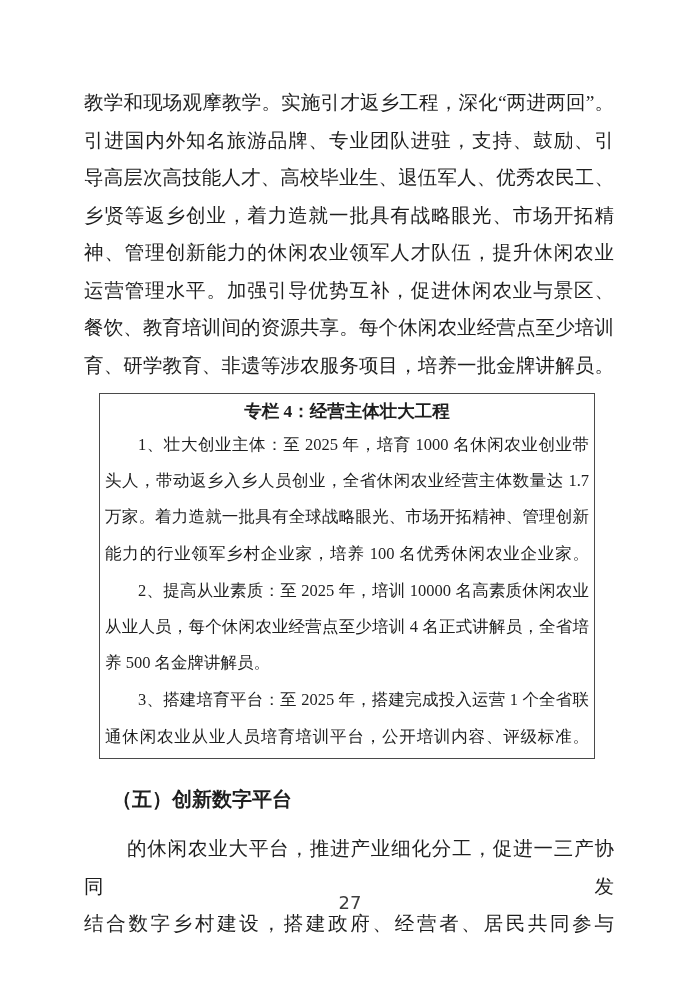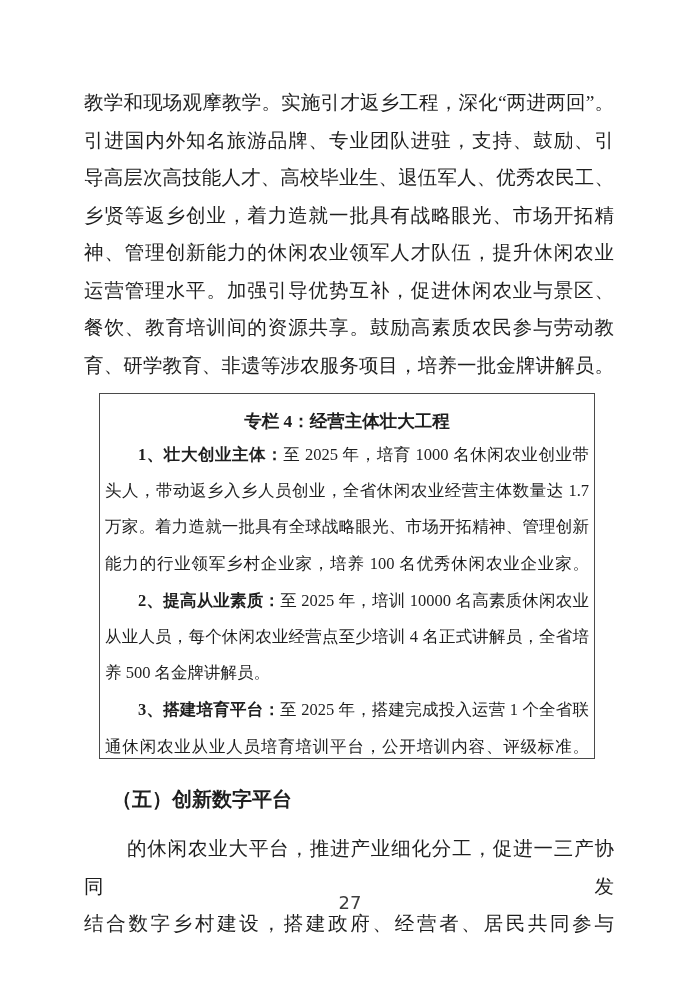--- a/index.html
+++ b/index.html
@@ -16,36 +16,36 @@
 
   
   .tline {
     text-align: justify;
     text-align-last: justify;
   }
   .tline.natural {            
     text-align: left;
     text-align-last: left;
   }
-  .lead { font-weight: bold; }
+  .lead { font-weight: normal; }
 
   #para-top {
     position: absolute;
     left: 84px; top: 84px; width: 530px;
     font-size: 19.5px;
     line-height: 37.5px;
   }
 
   #column-box {
     position: absolute;
     left: 99px; top: 393px;
     width: 496px; height: 366px;
     box-sizing: border-box;
     border: 1px solid var(--border, #4a4a4a);
-    padding: 12px 5px 0 5px;
+    padding: 2px 5px 0 5px;
   }
   #box-title {
     font-weight: bold;
     text-align: center;
     font-size: 17.5px;
     line-height: 31px;
   }
   .box-item {
     font-size: 16.5px;
     line-height: 36.2px;
@@ -85,21 +85,21 @@
 
 <div class="page">
 
   <div id="para-top">
       <div class="tline">教学和现场观摩教学。实施引才返乡工程，深化“两进两回”。</div>
       <div class="tline">引进国内外知名旅游品牌、专业团队进驻，支持、鼓励、引</div>
       <div class="tline">导高层次高技能人才、高校毕业生、退伍军人、优秀农民工、</div>
       <div class="tline">乡贤等返乡创业，着力造就一批具有战略眼光、市场开拓精</div>
       <div class="tline">神、管理创新能力的休闲农业领军人才队伍，提升休闲农业</div>
       <div class="tline">运营管理水平。加强引导优势互补，促进休闲农业与景区、</div>
-      <div class="tline">餐饮、教育培训间的资源共享。鼓励高素质农民参与劳动教</div>
+      <div class="tline">餐饮、教育培训间的资源共享。每个休闲农业经营点至少培训</div>
       <div class="tline">育、研学教育、非遗等涉农服务项目，培养一批金牌讲解员。</div>
     </div>
 
   <div id="column-box">
     <div id="box-title">专栏 4：经营主体壮大工程</div>
     <div id="box-items">
         <div class="box-item">
           <div class="tline"><span class="lead">1、壮大创业主体：</span>至 2025 年，培育 1000 名休闲农业创业带</div>
           <div class="tline">头人，带动返乡入乡人员创业，全省休闲农业经营主体数量达 1.7</div>
           <div class="tline">万家。着力造就一批具有全球战略眼光、市场开拓精神、管理创新</div>

